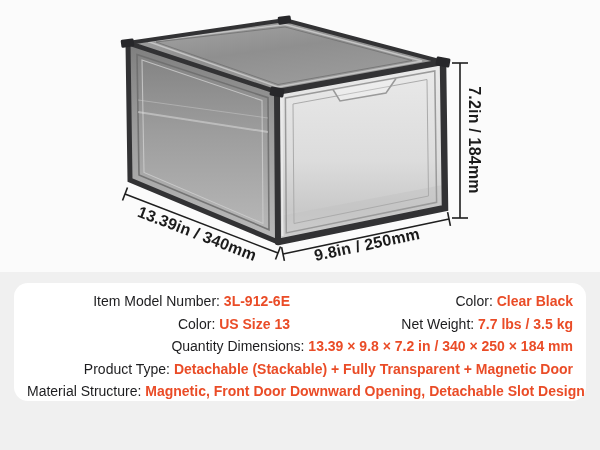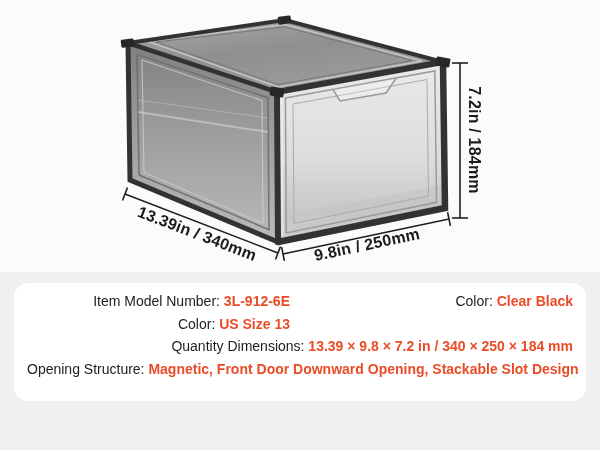--- a/index.html
+++ b/index.html
@@ -165,26 +165,34 @@
           <span class="val">3L-912-6E</span>
         </div>
         <div class="spec-item">
           <span class="lbl">Color:</span>
           <span class="val">Clear Black</span>
         </div>
         <div class="spec-item">
           <span class="lbl">Color:</span>
           <span class="val">US Size 13</span>
         </div>
+        <div class="spec-item">
+          <span class="lbl">Net Weight:</span>
+          <span class="val">7.7 lbs / 3.5 kg</span>
+        </div>
       </div>
 
       <div class="spec-item">
         <span class="lbl">Quantity Dimensions:</span>
         <span class="val">13.39 × 9.8 × 7.2 in / 340 × 250 × 184 mm</span>
       </div>
       <div class="spec-item">
-        <span class="lbl">Opening Structure:</span>
-        <span class="val">Magnetic, Front Door Downward Opening, Stackable Slot Design</span>
+        <span class="lbl">Product Type:</span>
+        <span class="val">Detachable (Stackable) + Fully Transparent + Magnetic Door</span>
+      </div>
+      <div class="spec-item">
+        <span class="lbl">Material Structure:</span>
+        <span class="val">Magnetic, Front Door Downward Opening, Detachable Slot Design</span>
       </div>
 
     </div>
   </div>
 </div>
 
 </body></html>

